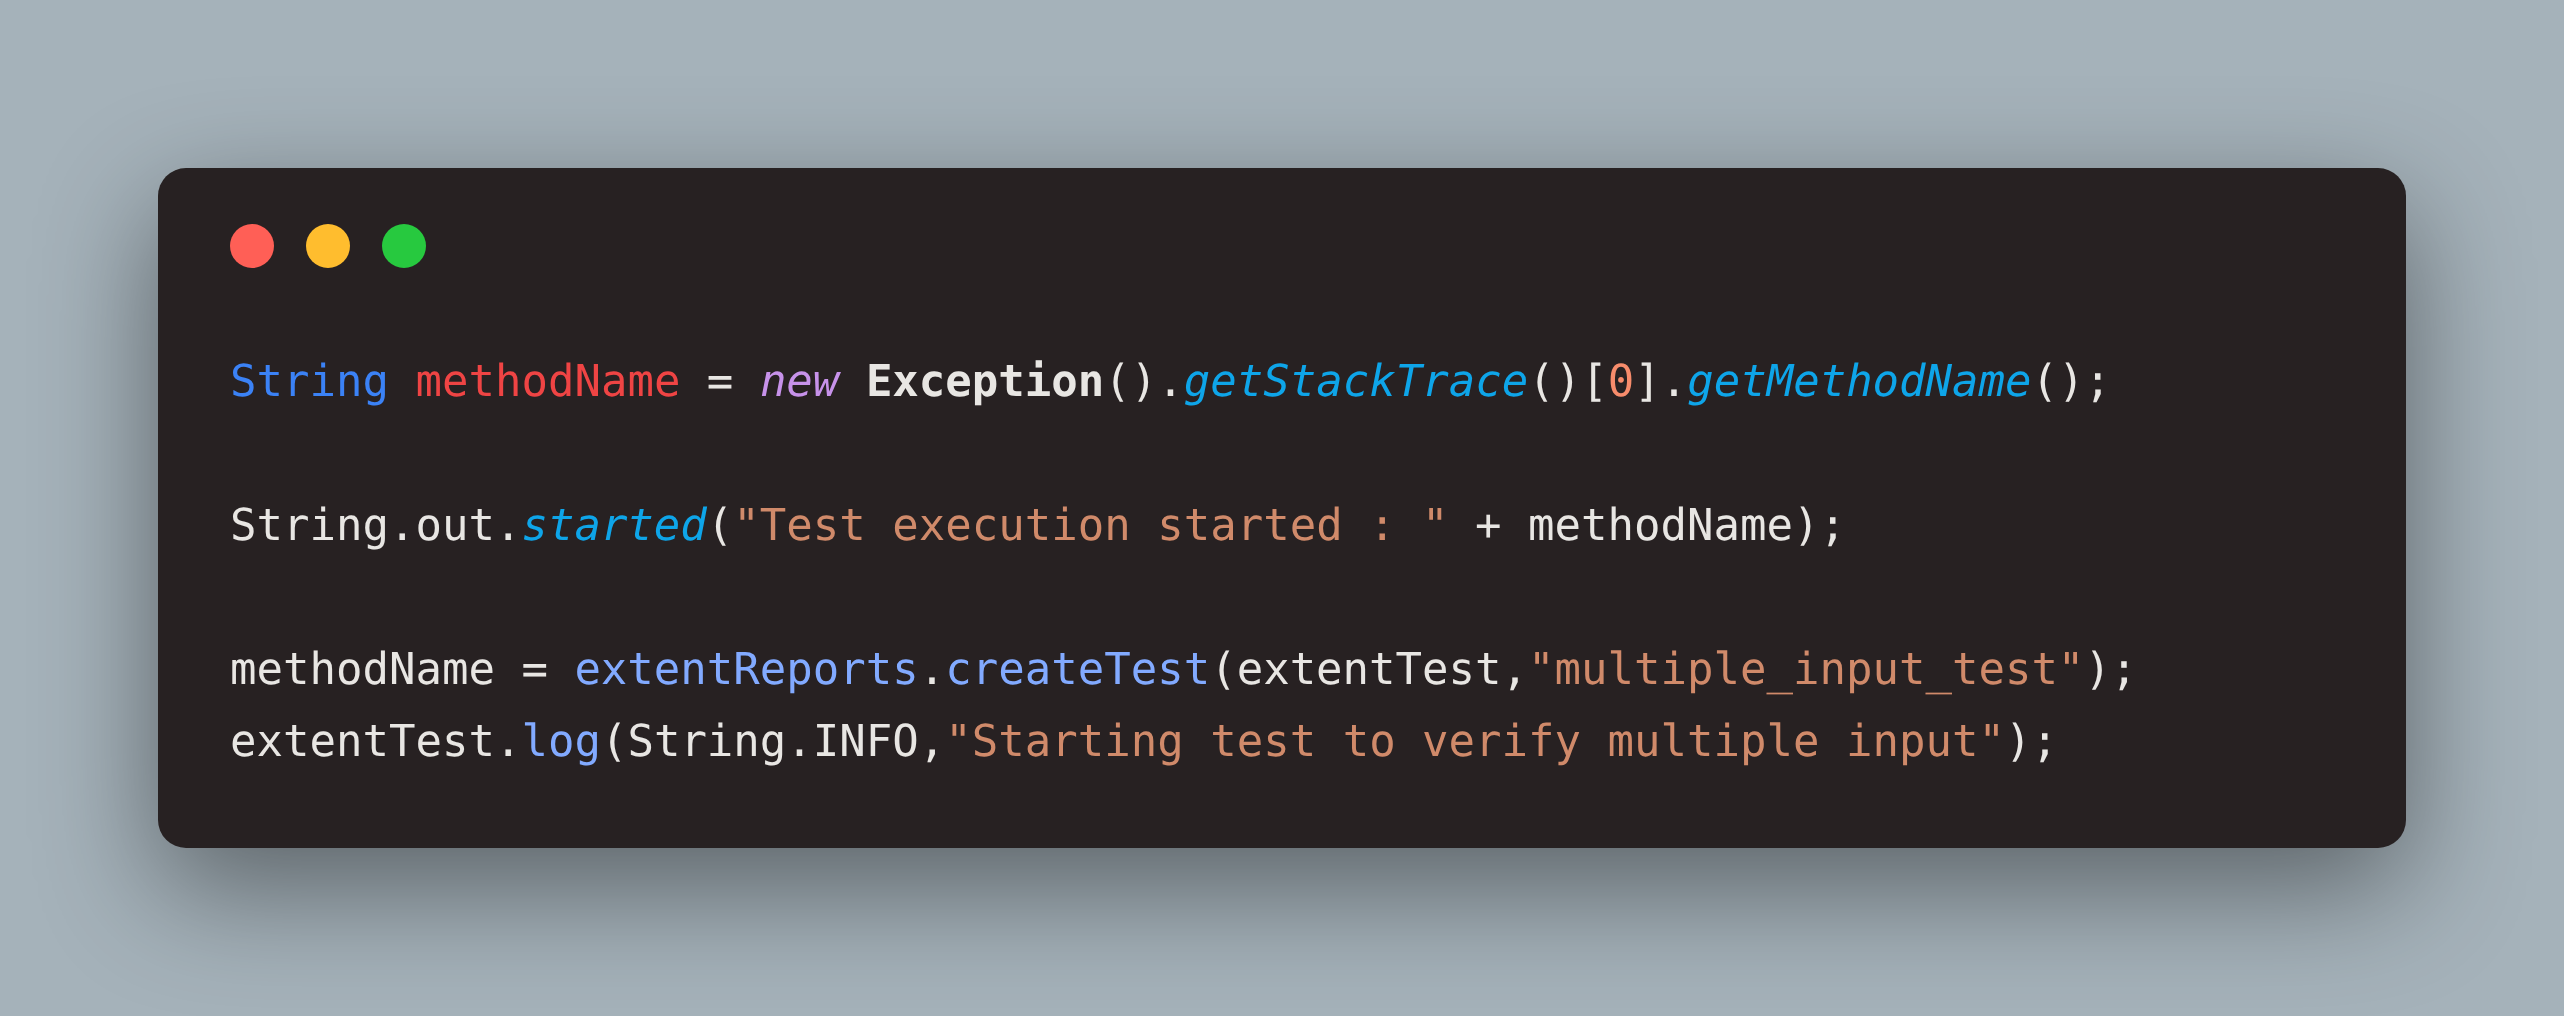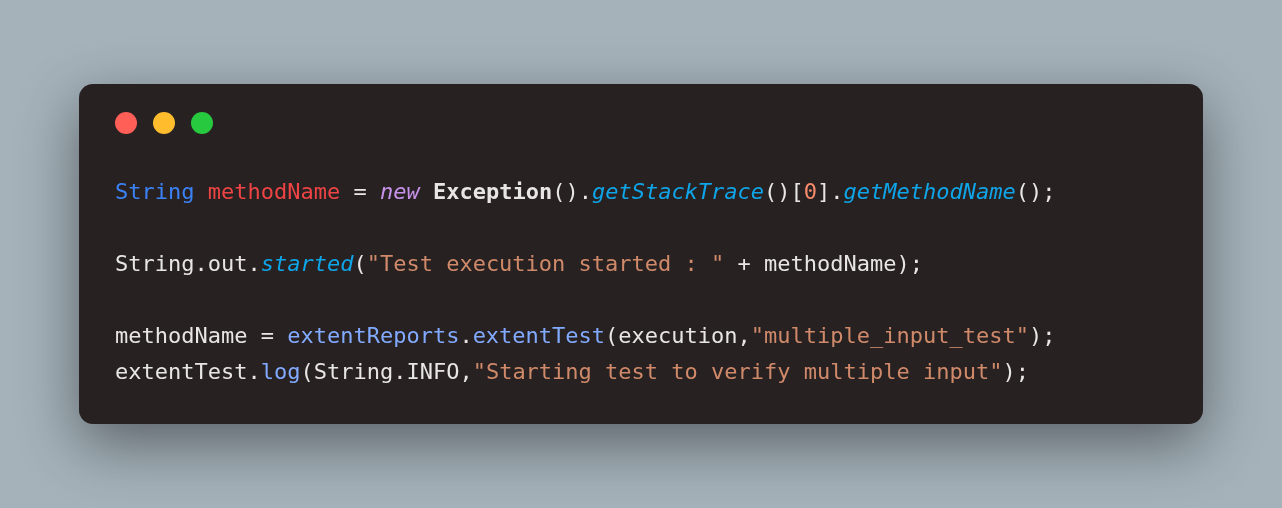--- a/index.html
+++ b/index.html
@@ -56,15 +56,15 @@
   <div class="titlebar">
     <div class="dot red"></div>
     <div class="dot yellow"></div>
     <div class="dot green"></div>
   </div>
 
   <div class="code"><span><span class="tok-type">String</span><span> </span><span class="tok-var">methodName</span><span class="tok-op"> = </span><span class="tok-kw">new</span><span> </span><span class="tok-class">Exception</span><span class="tok-op">().</span><span class="tok-method">getStackTrace</span><span class="tok-op">()[</span><span class="tok-num">0</span><span class="tok-op">].</span><span class="tok-method">getMethodName</span><span class="tok-op">();</span></span>
 
 <span><span class="tok-obj">String.out.</span><span class="tok-method">started</span><span class="tok-op">(</span><span class="tok-str">"Test execution started : "</span><span class="tok-op"> + methodName);</span></span>
 
-<span><span class="tok-op">methodName = </span><span class="tok-member">extentReports</span><span class="tok-op">.</span><span class="tok-member">extentTest</span><span class="tok-op">(execution,</span><span class="tok-str">"multiple_input_test"</span><span class="tok-op">);</span></span>
+<span><span class="tok-op">methodName = </span><span class="tok-member">extentReports</span><span class="tok-op">.</span><span class="tok-member">createTest</span><span class="tok-op">(extentTest,</span><span class="tok-str">"multiple_input_test"</span><span class="tok-op">);</span></span>
 <span><span class="tok-op">extentTest.</span><span class="tok-member">log</span><span class="tok-op">(String.INFO,</span><span class="tok-str">"Starting test to verify multiple input"</span><span class="tok-op">);</span></span></div>
 </div>
 
 </body></html>

